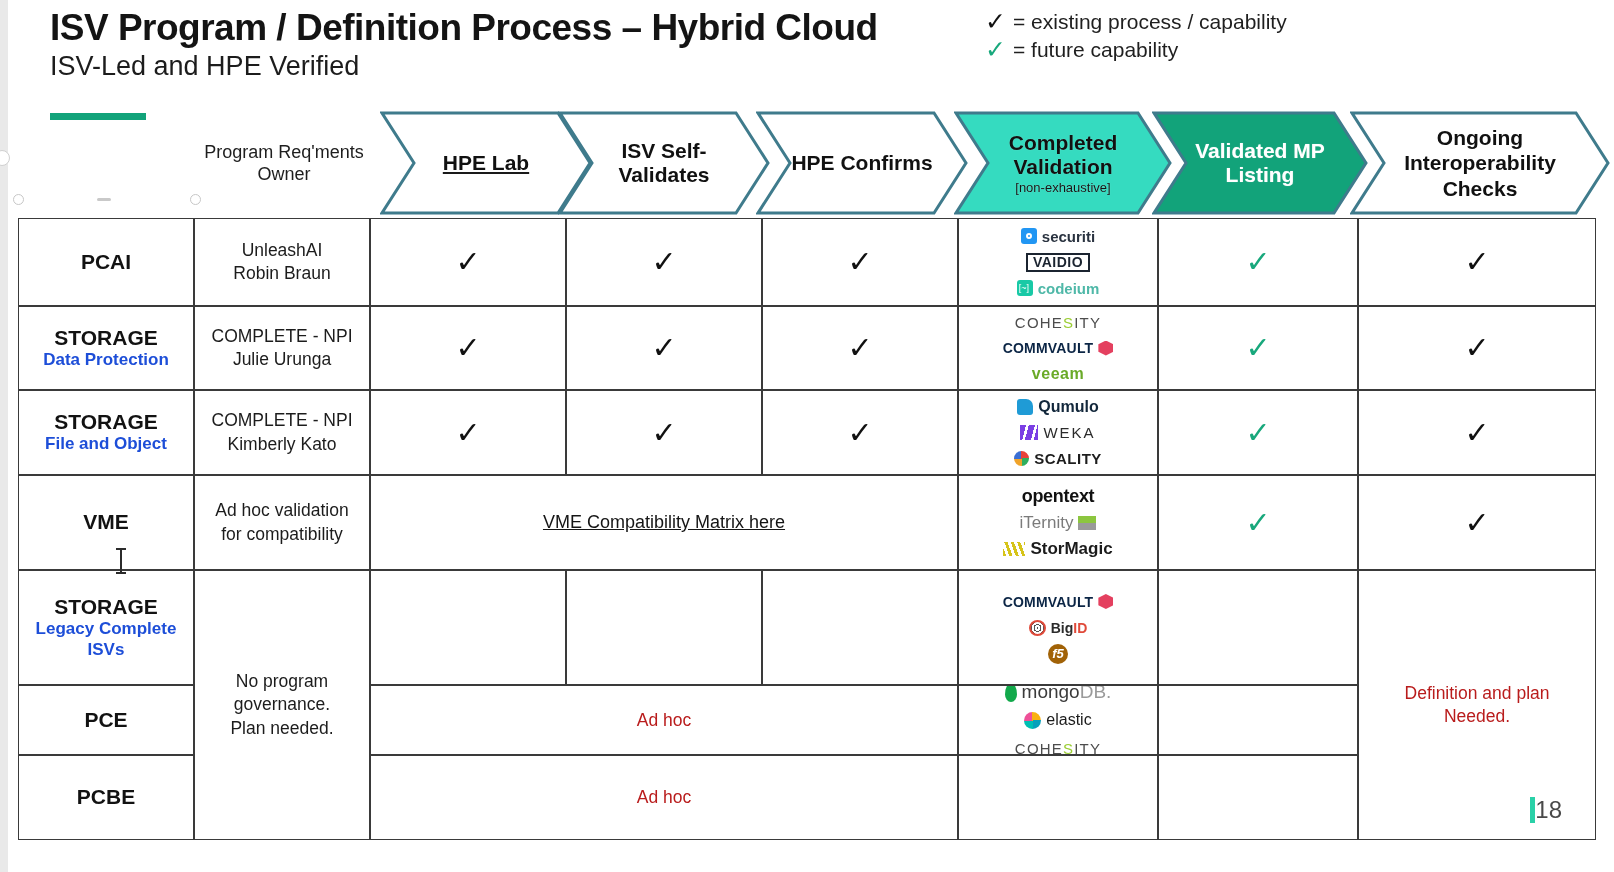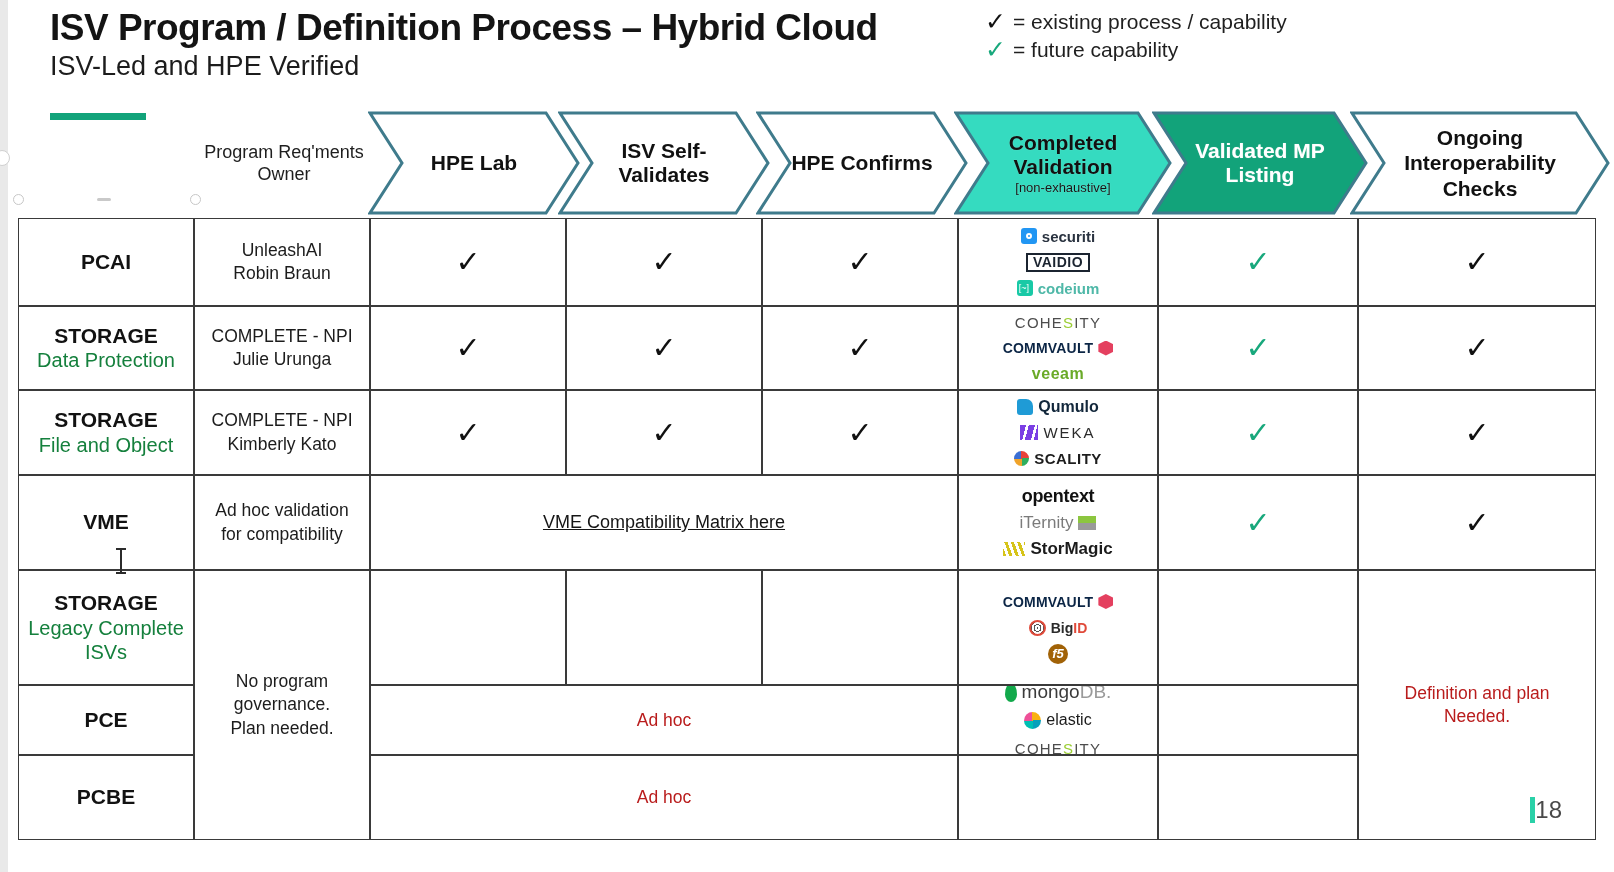--- a/index.html
+++ b/index.html
@@ -60,21 +60,21 @@
   }
   
   #grid{position:absolute;left:18px;top:218px;width:1578px;height:622px;}
   .cell{
     position:absolute;box-sizing:border-box;
     border:1.6px solid #3a3a3a;background:#ffffff;
     display:flex;flex-direction:column;align-items:center;justify-content:center;
     text-align:center;overflow:hidden;
   }
   .rowhead .big{font-size:21px;font-weight:bold;color:#121212;line-height:1.16;}
-  .rowhead .small{font-size:20px;font-weight:normal;color:#15803d;line-height:1.2;}
+  .rowhead .small{font-size:17px;font-weight:bold;color:#1d4ed8;line-height:1.2;}
   .owner{font-size:17.5px;line-height:1.34;color:#1c1c1c;}
   .tick{font-size:30px;line-height:1;font-family:"DejaVu Sans",sans-serif;color:#111;}
   .tick.green{color:#18a87c;}
   .celltext{font-size:17.5px;line-height:1.3;color:#b91c1c;}
   .linktext{font-size:18px;color:#151515;text-decoration:underline;}
   
   .logos{display:flex;flex-direction:column;align-items:center;justify-content:center;gap:7px;width:100%;}
   .logo{display:flex;align-items:center;justify-content:center;gap:5px;height:19px;}
   .mark{display:inline-block;flex:0 0 auto;}
   
@@ -154,21 +154,21 @@
   <div class="legend-row">
     <span class="chk-green">✓</span>
     <span>= future capability</span>
   </div>
 </div>
 
 <div id="hdr-owner">Program Req'ments Owner</div>
 
 <div id="chevron-row">
 
-  <div class="chev onwhite" style="left:368px;width:212px;">
+  <div class="chev onwhite" style="left:380px;width:212px;text-decoration:underline;">
     <svg class="shape" viewBox="0 0 212 106" preserveAspectRatio="none">
       <polygon points="2,3 178,3 210,53 178,103 2,103 34,53" fill="#ffffff" stroke="#3f7b8c" stroke-width="3"></polygon>
     </svg>
     <span class="lbl"><span>HPE Lab</span></span>
   </div>
 
   <div class="chev onwhite" style="left:558px;width:212px;">
     <svg class="shape" viewBox="0 0 212 106" preserveAspectRatio="none">
       <polygon points="2,3 178,3 210,53 178,103 2,103 34,53" fill="#ffffff" stroke="#3f7b8c" stroke-width="3"></polygon>
     </svg>

